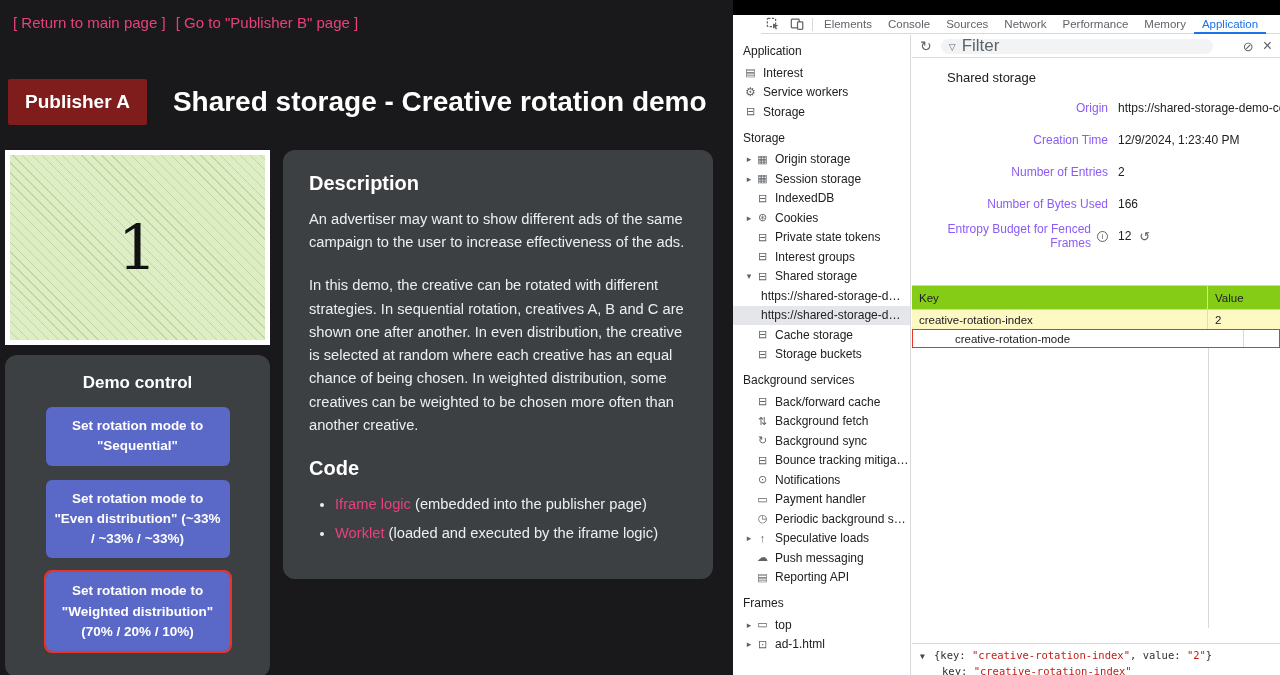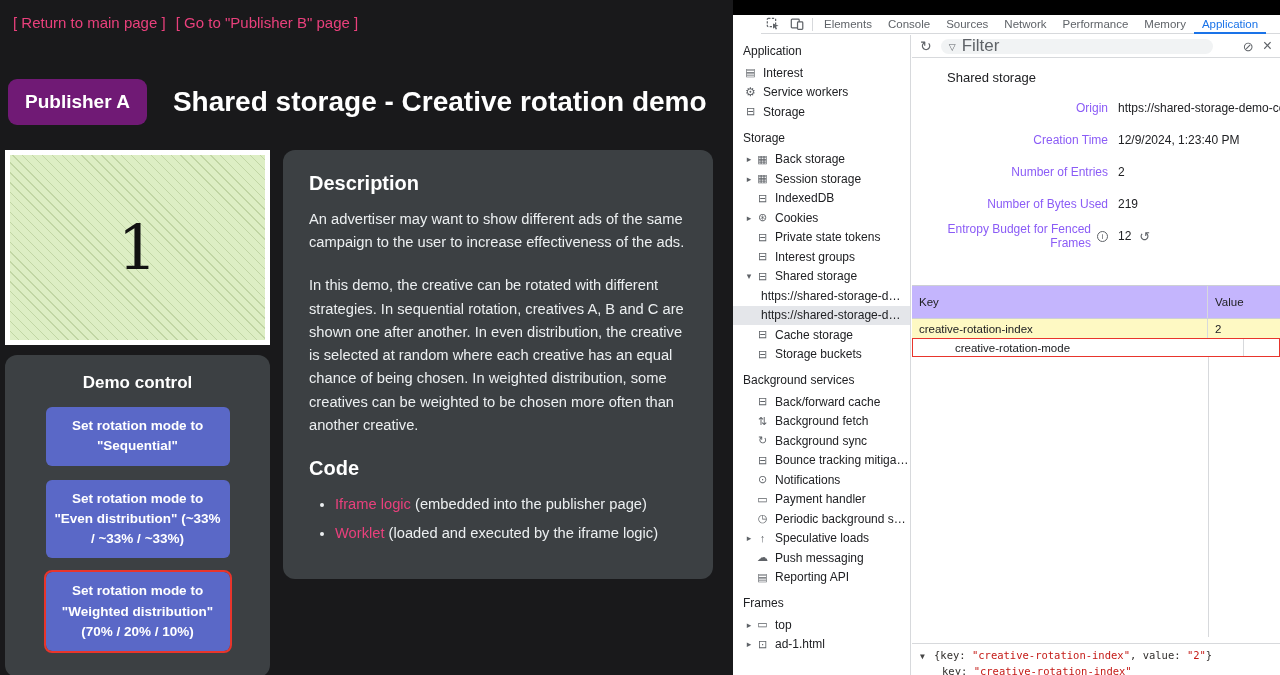--- a/index.html
+++ b/index.html
@@ -4,21 +4,21 @@
 <style>
   * { box-sizing: border-box; margin: 0; padding: 0; }
   html,body { width:1280px; height:675px; overflow:hidden; }
   body { font-family: "Liberation Sans", sans-serif; background:#000; position:relative; }
 
   
   .page { position:absolute; left:0; top:0; width:733px; height:675px; background:#19191b; color:#fff; }
   .nav { position:absolute; left:6px; top:14px; font-size:15px;margin-left:7px; }
   .nav a { color:#e9407c; text-decoration:none; margin-right:6px; cursor:pointer; }
   .header-row { position:absolute; left:8px; top:79px; display:flex; align-items:center; gap:26px; }
-  .badge { background:#701a75; color:#fff; font-weight:bold; font-size:19px; padding:12px 17px; border-radius:9px; white-space:nowrap; }
+  .badge { background:#7f1d1d; color:#fff; font-weight:bold; font-size:19px; padding:12px 17px; border-radius:2px; white-space:nowrap; }
   .page-title { font-size:28px; font-weight:bold; color:#fff; white-space:nowrap; }
 
   .left-col { position:absolute; left:5px; top:150px; width:265px; }
   .creative { height:195px; border:5px solid #fff; background:#ddeec4;
     background-image:repeating-linear-gradient(45deg, rgba(255,255,255,0) 0 6px, rgba(120,150,80,0.28) 6px 7px);
     display:flex; align-items:center; justify-content:center; }
   .creative-num { font-family:"DejaVu Serif", serif; font-size:62px; color:#111; }
   .demo-panel { margin-top:10px; background:#3c4043; border-radius:12px; padding:18px 20px 26px; }
   .demo-title { text-align:center; font-weight:bold; font-size:17px; margin-bottom:4px; color:#fff; }
   .demo-btn { display:block; width:184px; margin:14px auto 0; background:#5a68c7; color:#fff; border:none; border-radius:6px;
@@ -83,21 +83,21 @@
   .meta { margin-top:7px; }
   .meta-row { display:flex; align-items:center; height:32px; }
   .meta-label { width:196px; text-align:right; color:#8b5cf6; font-size:12px; display:flex; justify-content:flex-end; align-items:center; flex:none; }
   .meta-value { margin-left:10px; color:#202124; font-size:12px; white-space:nowrap; overflow:hidden; display:flex; align-items:center; gap:8px; }
   .i-info { width:11px; height:11px; border:1px solid #5f6368; border-radius:50%; font-size:8px; color:#5f6368; display:inline-flex; align-items:center; justify-content:center; margin-left:6px; flex:none; }
   .i-info::before { content:"i"; }
   .i-undo { color:#5f6368; font-size:13px; cursor:pointer; }
   .i-undo::before { content:"↺"; }
 
   .grid { margin-top:33px; }
-  .grid-head { display:flex; height:34px; align-items:center; background:#c4b5fd; border-top:1px solid #cdd0d4; border-bottom:1px solid #cdd0d4; font-size:11.5px; color:#202124; }
+  .grid-head { display:flex; height:25px; align-items:center; background:#84cc16; border-top:1px solid #cdd0d4; border-bottom:1px solid #cdd0d4; font-size:11.5px; color:#202124; }
   .col-key { width:296px; padding-left:7px; border-right:1px solid #d7d9dc; height:100%; display:flex; align-items:center; white-space:nowrap; overflow:hidden; flex:none; }
   .col-val { flex:1; padding-left:7px; height:100%; display:flex; align-items:center; white-space:nowrap; overflow:hidden; }
   .grid-row { display:flex; height:19px; align-items:center; font-size:11.5px; color:#202124; cursor:pointer; }
   .grid-row.striped { background:#fef9c3; }
   .grid-row.highlighted { outline:1.5px solid #e8352c; outline-offset:-1px; position:relative; z-index:1;flex-direction:column; }
   .grid-empty { height:280px; position:relative; }
   .vline { position:absolute; left:296px; top:0; bottom:0; width:1px; background:#d7d9dc; }
 
   .dt-preview { position:absolute; left:0; right:0; top:608px; bottom:0; border-top:1px solid #d7d9dc; background:#fff;
     font-family:"DejaVu Sans Mono", monospace; font-size:10.5px; padding:4px 0 0 8px; color:#202124; }
@@ -188,21 +188,21 @@
           <span class="ic i-db"></span>
           <span>Storage</span>
         </div>
     </div>
 
     <div class="sect">
       <div class="sect-title">Storage</div>
       <div class="trow">
           <span class="arw arw-r"></span>
           <span class="ic i-grid"></span>
-          <span>Back storage</span>
+          <span>Origin storage</span>
         </div>
       <div class="trow">
           <span class="arw arw-r"></span>
           <span class="ic i-grid"></span>
           <span>Session storage</span>
         </div>
       <div class="trow">
           <span class="arw"></span>
           <span class="ic i-db"></span>
           <span>IndexedDB</span>
@@ -336,21 +336,21 @@
       <div class="meta-row">
         <span class="meta-label">Creation Time</span>
         <span class="meta-value">12/9/2024, 1:23:40 PM</span>
       </div>
       <div class="meta-row">
         <span class="meta-label">Number of Entries</span>
         <span class="meta-value">2</span>
       </div>
       <div class="meta-row">
         <span class="meta-label">Number of Bytes Used</span>
-        <span class="meta-value">219</span>
+        <span class="meta-value">166</span>
       </div>
       <div class="meta-row">
         <span class="meta-label">
             <span>Entropy Budget for Fenced Frames</span>
             <span class="i-info"></span>
           </span>
         <span class="meta-value">
             <span>12</span>
             <span class="i-undo"></span>
           </span>

